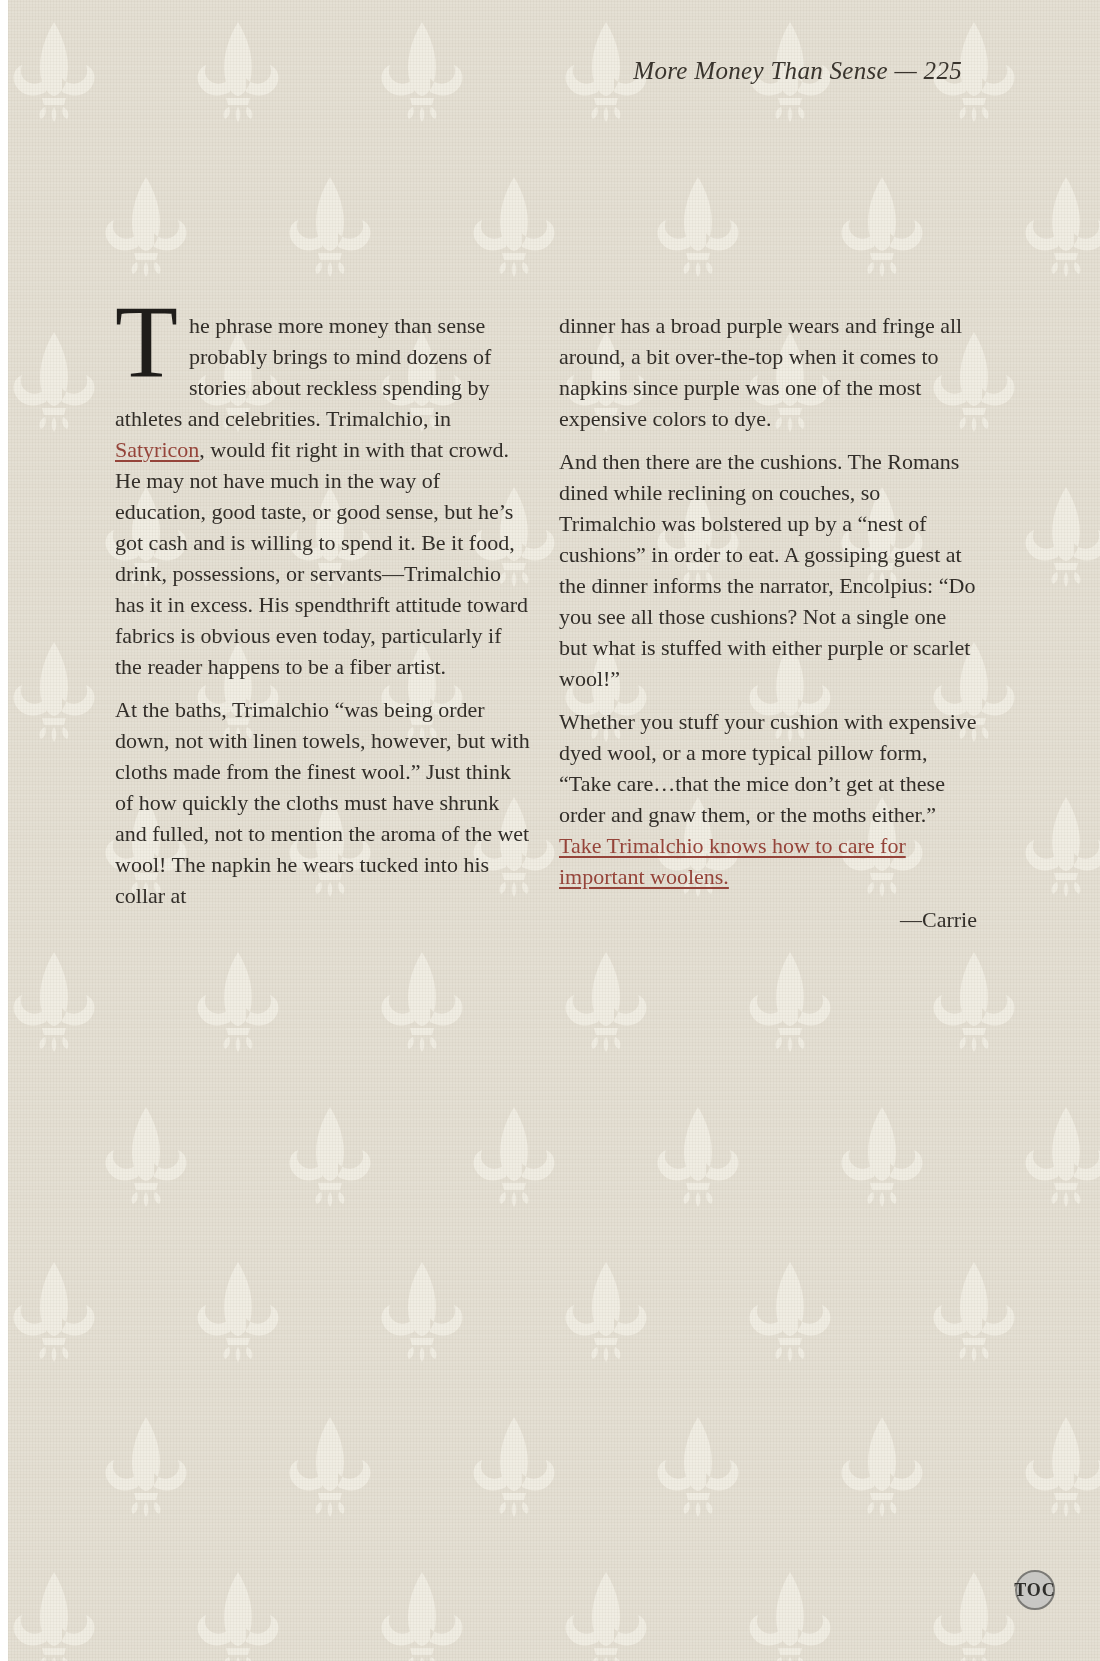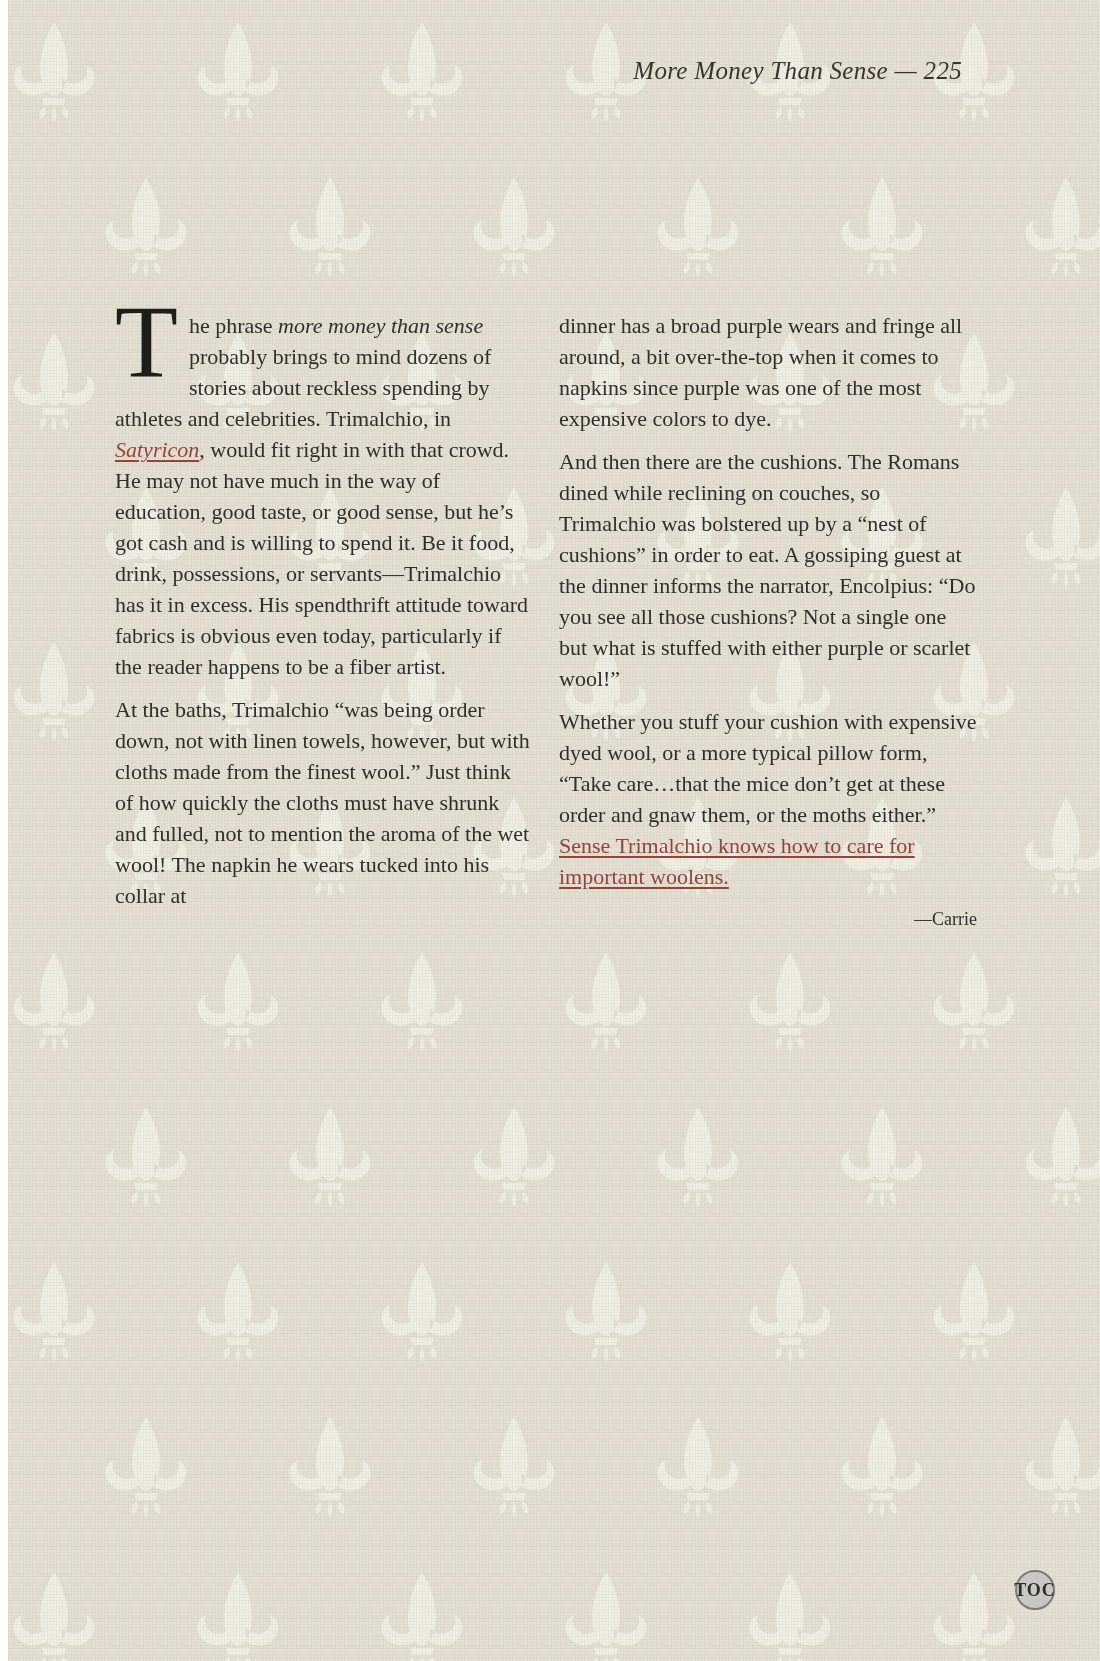--- a/index.html
+++ b/index.html
@@ -40,31 +40,31 @@
     color: var(--text, #322e29);
   }
   .dropcap {
     float:left;
     font-size:103px;
     line-height:62px;
     height:62px;
     margin:1px 11px 0 0;
     color: var(--dropcap, #1f1d1a);
   }
-  .it { font-style: italic; }
+  .it { }
   a.link {
     color: var(--link, #95443a);
     text-decoration: underline;
     text-underline-offset: 3px;
     text-decoration-thickness: 1.5px;
     cursor: pointer;
   }
   .signature {
     text-align: right;
-    font-size: 18px;
+    font-size: 22px;
     line-height: 31px;
     margin-top: 2px;
     color: var(--text, #322e29);
   }
   .toc-button {
     position:absolute; left:1007px; top:1570px;
     width:40px; height:40px;
     border-radius:50%;
     background: var(--toc_bg, #c8c7c4);
     border:2px solid var(--toc_border, #7b7a76);
@@ -105,19 +105,19 @@
   <div class="running-head">More Money Than Sense — 225</div>
 
   <main class="columns">
     <div class="col" id="col-left">
         <p><span class="dropcap">T</span><span>he phrase </span><span class="it">more money than sense</span><span> probably brings to mind dozens of stories about reckless spending by athletes and celebrities. Trimalchio, in </span><a class="link it" href="#">Satyricon</a><span>, would fit right in with that crowd. He may not have much in the way of education, good taste, or good sense, but he’s got cash and is willing to spend it. Be it food, drink, possessions, or servants—Trimalchio has it in excess. His spendthrift attitude toward fabrics is obvious even today, particularly if the reader happens to be a fiber artist.</span></p>
         <p><span>At the baths, Trimalchio “was being order down, not with linen towels, however, but with cloths made from the finest wool.” Just think of how quickly the cloths must have shrunk and fulled, not to mention the aroma of the wet wool! The napkin he wears tucked into his collar at</span></p>
       </div>
     <div class="col" id="col-right">
     <p><span>dinner has a broad purple wears and fringe all around, a bit over-the-top when it comes to napkins since purple was one of the most expensive colors to dye.</span></p>
         <p><span>And then there are the cushions. The Romans dined while reclining on couches, so Trimalchio was bolstered up by a “nest of cushions” in order to eat. A gossiping guest at the dinner informs the narrator, Encolpius: “Do you see all those cushions? Not a single one but what is stuffed with either purple or scarlet wool!”</span></p>
-        <p><span>Whether you stuff your cushion with expensive dyed wool, or a more typical pillow form, “Take care…that the mice don’t get at these order and gnaw them, or the moths either.” </span><a class="link" href="#">Sense Trimalchio knows how to care for important woolens.</a></p>
+        <p><span>Whether you stuff your cushion with expensive dyed wool, or a more typical pillow form, “Take care…that the mice don’t get at these order and gnaw them, or the moths either.” </span><a class="link" href="#">Take Trimalchio knows how to care for important woolens.</a></p>
         <div class="signature">—Carrie</div>
       </div>
   </main>
 
   <button class="toc-button">TOC</button>
 </div>
 
 </body></html>

